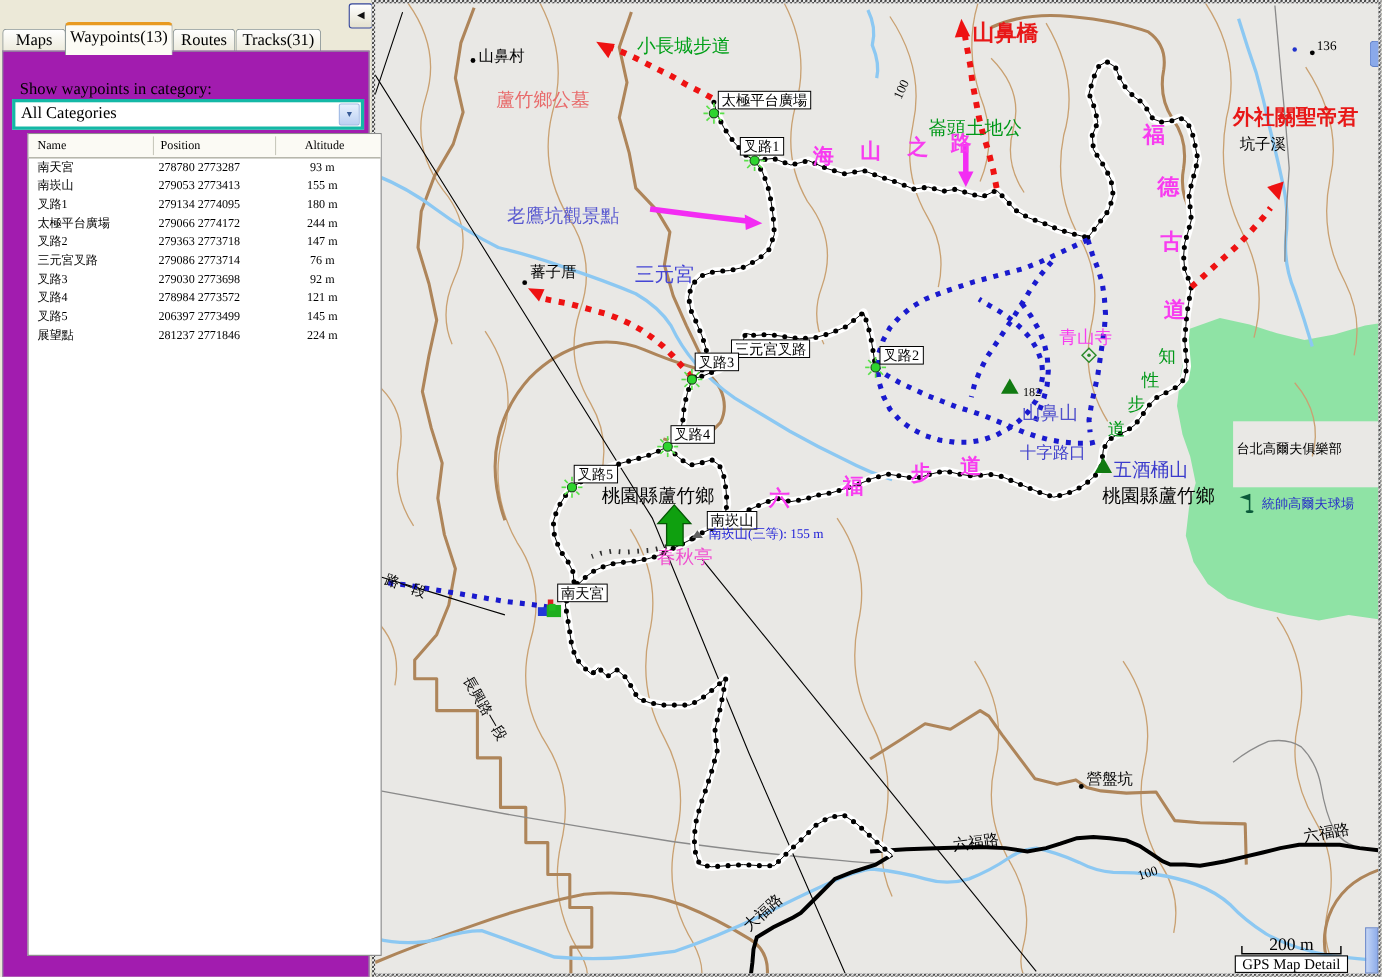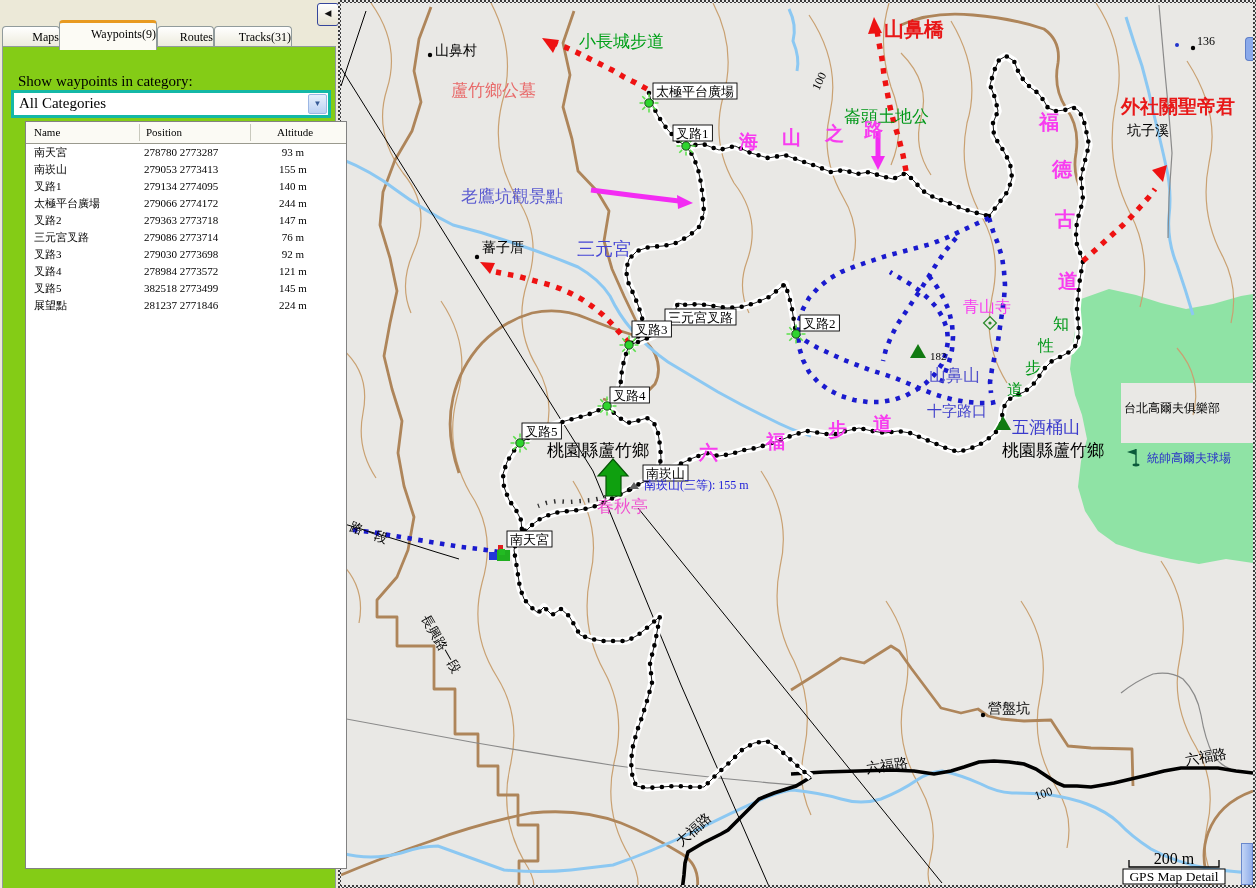--- a/index.html
+++ b/index.html
@@ -2,23 +2,23 @@
 <html><head>
 <meta charset="utf-8">
 <style>
   html,body{margin:0;padding:0}
   body{width:1256px;height:888px;position:relative;background:#ece9d8;overflow:hidden;
        font-family:"Liberation Serif","DejaVu Serif",serif;color:#000}
   
   .collapse-btn{position:absolute;left:317px;top:3px;width:20px;height:21px;background:linear-gradient(#ffffff,#e4e1cf);
        border:1px solid #35469c;border-radius:3px;font-size:9px;line-height:19px;text-align:center;color:#111;cursor:pointer}
   .tab{position:absolute;top:26px;height:20px;background:linear-gradient(#ffffff,#eceadb);border:1px solid #919b9c;
-       border-bottom:none;border-radius:4px 4px 0 0;font-size:12px;text-align:right;line-height:20px;z-index:1;cursor:pointer}
+       border-bottom:none;border-radius:4px 4px 0 0;font-size:15px;text-align:center;line-height:20px;z-index:1;cursor:pointer}
   .tab.active{top:20px;height:27px;background:#fcfbf5;border-top:3px solid #e89a20;line-height:23px;z-index:3}
-  .tabpage{position:absolute;left:2px;top:46px;width:332px;height:841px;border:1px solid #919b9c;background:#84cc16;z-index:2}
+  .tabpage{position:absolute;left:2px;top:46px;width:332px;height:841px;border:1px solid #919b9c;background:#a21caf;z-index:2}
   .cat-label{position:absolute;left:15px;top:26px;font-size:15px}
   .combo{position:absolute;left:8px;top:43px;width:314px;height:22px;background:#fff;border:3px solid #14b8a6;font-size:15px}
   .combo .val{position:absolute;left:5px;top:1px;line-height:19px}
   .combo .drop{position:absolute;right:1px;top:1px;width:17px;height:18px;border:1px solid #9cb7e4;border-radius:2px;
        background:linear-gradient(#e7f0fd,#bcd1f3);color:#365a96;font-size:8px;text-align:center;line-height:17px;cursor:pointer}
   .grid{position:absolute;left:22px;top:74px;width:320px;height:746px;background:#fff;border:1px solid #828282;font-size:11px}
   .ghead{position:absolute;left:0;top:0;right:0;height:21px;background:#fbfaf4;border-bottom:1px solid #9a9a8e}
   .ghead .hc{position:absolute;top:0;height:21px;line-height:21px}
   .hc.h0{left:8px;width:104px}
   .hc.h1{left:120px;width:104px}
@@ -56,21 +56,21 @@
   .gdot{stroke:#2e2e2e;stroke-width:4.4;fill:none;stroke-dasharray:1.5 7}
   .mag{stroke:#f32cf3;stroke-width:5;fill:none}
 </style>
 </head>
 <body>
 
 <div>
   <div class="collapse-btn">◀</div>
 
   <div class="tab" style="left:2px;width:56px">Maps</div>
-  <div class="tab active" style="left:59px;width:96px">Waypoints(9)</div>
+  <div class="tab active" style="left:59px;width:96px">Waypoints(13)</div>
   <div class="tab" style="left:157px;width:55px">Routes</div>
   <div class="tab" style="left:214px;width:76px">Tracks(31)</div>
 
   <div class="tabpage">
     <div class="cat-label">Show waypoints in category:</div>
 
     <div class="combo">
       <span class="val">All Categories</span>
       <span class="drop">▼</span>
     </div>
@@ -90,21 +90,21 @@
             <div class="cell altitude">93 m</div>
           </div>
           <div class="row">
             <div class="cell name">南崁山</div>
             <div class="cell position">279053 2773413</div>
             <div class="cell altitude">155 m</div>
           </div>
           <div class="row">
             <div class="cell name">叉路1</div>
             <div class="cell position">279134 2774095</div>
-            <div class="cell altitude">140 m</div>
+            <div class="cell altitude">180 m</div>
           </div>
           <div class="row">
             <div class="cell name">太極平台廣場</div>
             <div class="cell position">279066 2774172</div>
             <div class="cell altitude">244 m</div>
           </div>
           <div class="row">
             <div class="cell name">叉路2</div>
             <div class="cell position">279363 2773718</div>
             <div class="cell altitude">147 m</div>
@@ -119,21 +119,21 @@
             <div class="cell position">279030 2773698</div>
             <div class="cell altitude">92 m</div>
           </div>
           <div class="row">
             <div class="cell name">叉路4</div>
             <div class="cell position">278984 2773572</div>
             <div class="cell altitude">121 m</div>
           </div>
           <div class="row">
             <div class="cell name">叉路5</div>
-            <div class="cell position">382518 2773499</div>
+            <div class="cell position">206397 2773499</div>
             <div class="cell altitude">145 m</div>
           </div>
           <div class="row">
             <div class="cell name">展望點</div>
             <div class="cell position">281237 2771846</div>
             <div class="cell altitude">224 m</div>
           </div>
         </div>
     </div>
 

